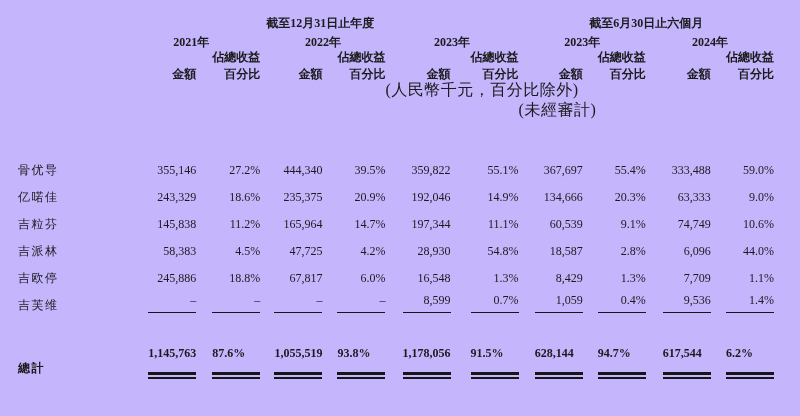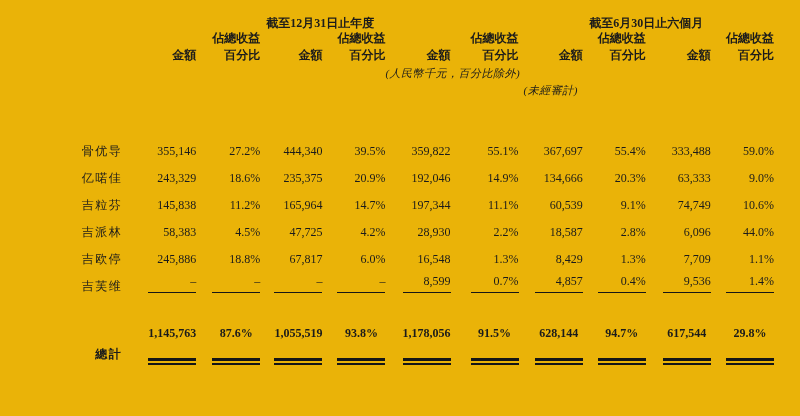--- a/index.html
+++ b/index.html
@@ -1,43 +1,43 @@
 <!DOCTYPE html>
 <html><head>
 <meta charset="utf-8">
 <style>
   html,body{margin:0;padding:0;background:#e9e9e9;}
   .page{
-    width:800px;height:416px;background:#eab308;overflow:hidden;position:relative;
+    width:800px;height:416px;background:#c4b5fd;overflow:hidden;position:relative;
     font-family:"Liberation Serif","DejaVu Serif",serif;color:#1b1b1b;
   }
   table.fin{
     border-collapse:collapse;table-layout:fixed;
     margin:8px 0 0 18px;width:756px;font-size:12px;line-height:1.1;
   }
   td{padding:0;vertical-align:bottom;white-space:nowrap;overflow:visible;}
   .c{text-align:center}
   .r{text-align:right}
   .b{font-weight:bold}
-  .i{font-style:italic;font-size:11px;letter-spacing:0.5px}
-  .lbl{text-align:right;letter-spacing:1.5px}
+  .i{font-size:16px;letter-spacing:0.5px}
+  .lbl{text-align:left;letter-spacing:1.5px}
   .h1 td{height:22px}
   .h2 td{height:19px}
   .h3 td{height:15px}
   .h4 td{height:17px}
   .note1 td{height:17px;vertical-align:bottom}
   .note2 td{height:22px;vertical-align:middle}
   .sp1 td{height:30px}
   .sp2 td{height:34px}
   .d td{height:27px}
   .t td{height:26px}
   
   .u{display:inline-block;min-width:48px;text-align:right;border-bottom:1px solid #161616;padding-bottom:4px;}
   
-  .dbl{display:inline-block;min-width:48px;text-align:center;position:relative;border-bottom:3px solid #161616;padding-bottom:18px;}
+  .dbl{display:inline-block;min-width:48px;text-align:left;position:relative;border-bottom:3px solid #161616;padding-bottom:12px;}
   .dbl::after{content:"";position:absolute;left:0;right:0;bottom:-7px;border-bottom:2px solid #161616;}
 </style>
 </head>
 <body>
 
 <div class="page">
   <table class="fin">
     <colgroup>
       <col style="width:104px">
       <col style="width:74px">
@@ -52,20 +52,28 @@
         <col style="width:63px">
     </colgroup>
 
     <tbody>
         <tr class="h1">
       <td></td>
       <td colspan="6" class="c b">截至12月31日止年度</td>
       <td colspan="4" class="c b">截至6月30日止六個月</td>
     </tr>
 
+    <tr class="h2">
+      <td></td>
+      <td colspan="2" class="c b">2021年</td>
+      <td colspan="2" class="c b">2022年</td>
+      <td colspan="2" class="c b">2023年</td>
+      <td colspan="2" class="c b">2023年</td>
+      <td colspan="2" class="c b">2024年</td>
+    </tr>
 
     <tr class="h3">
       <td></td>
       <td></td>
           <td class="r b">佔總收益</td>
       <td></td>
           <td class="r b">佔總收益</td>
       <td></td>
           <td class="r b">佔總收益</td>
       <td></td>
@@ -145,21 +153,21 @@
       <td class="r">74,749</td>
       <td class="r">10.6%</td>
     </tr>
     <tr class="d">
       <td class="lbl">吉派林</td>
       <td class="r">58,383</td>
       <td class="r">4.5%</td>
       <td class="r">47,725</td>
       <td class="r">4.2%</td>
       <td class="r">28,930</td>
-      <td class="r">2.2%</td>
+      <td class="r">54.8%</td>
       <td class="r">18,587</td>
       <td class="r">2.8%</td>
       <td class="r">6,096</td>
       <td class="r">44.0%</td>
     </tr>
     <tr class="d">
       <td class="lbl">吉欧停</td>
       <td class="r">245,886</td>
       <td class="r">18.8%</td>
       <td class="r">67,817</td>
@@ -173,38 +181,38 @@
     </tr>
 
     <tr class="d">
       <td class="lbl">吉芙维</td>
       <td class="r"><span class="u">–</span></td>
       <td class="r"><span class="u">–</span></td>
       <td class="r"><span class="u">–</span></td>
       <td class="r"><span class="u">–</span></td>
       <td class="r"><span class="u">8,599</span></td>
       <td class="r"><span class="u">0.7%</span></td>
-      <td class="r"><span class="u">4,857</span></td>
+      <td class="r"><span class="u">1,059</span></td>
       <td class="r"><span class="u">0.4%</span></td>
       <td class="r"><span class="u">9,536</span></td>
       <td class="r"><span class="u">1.4%</span></td>
     </tr>
 
     <tr class="sp2">
           <td colspan="11"></td>
         </tr>
 
     <tr class="t">
       <td class="lbl b">總計</td>
       <td class="r b"><span class="dbl">1,145,763</span></td>
       <td class="r b"><span class="dbl">87.6%</span></td>
       <td class="r b"><span class="dbl">1,055,519</span></td>
       <td class="r b"><span class="dbl">93.8%</span></td>
       <td class="r b"><span class="dbl">1,178,056</span></td>
       <td class="r b"><span class="dbl">91.5%</span></td>
       <td class="r b"><span class="dbl">628,144</span></td>
       <td class="r b"><span class="dbl">94.7%</span></td>
       <td class="r b"><span class="dbl">617,544</span></td>
-      <td class="r b"><span class="dbl">29.8%</span></td>
+      <td class="r b"><span class="dbl">6.2%</span></td>
     </tr>
   </tbody>
     </table>
 </div>
 
 </body></html>

